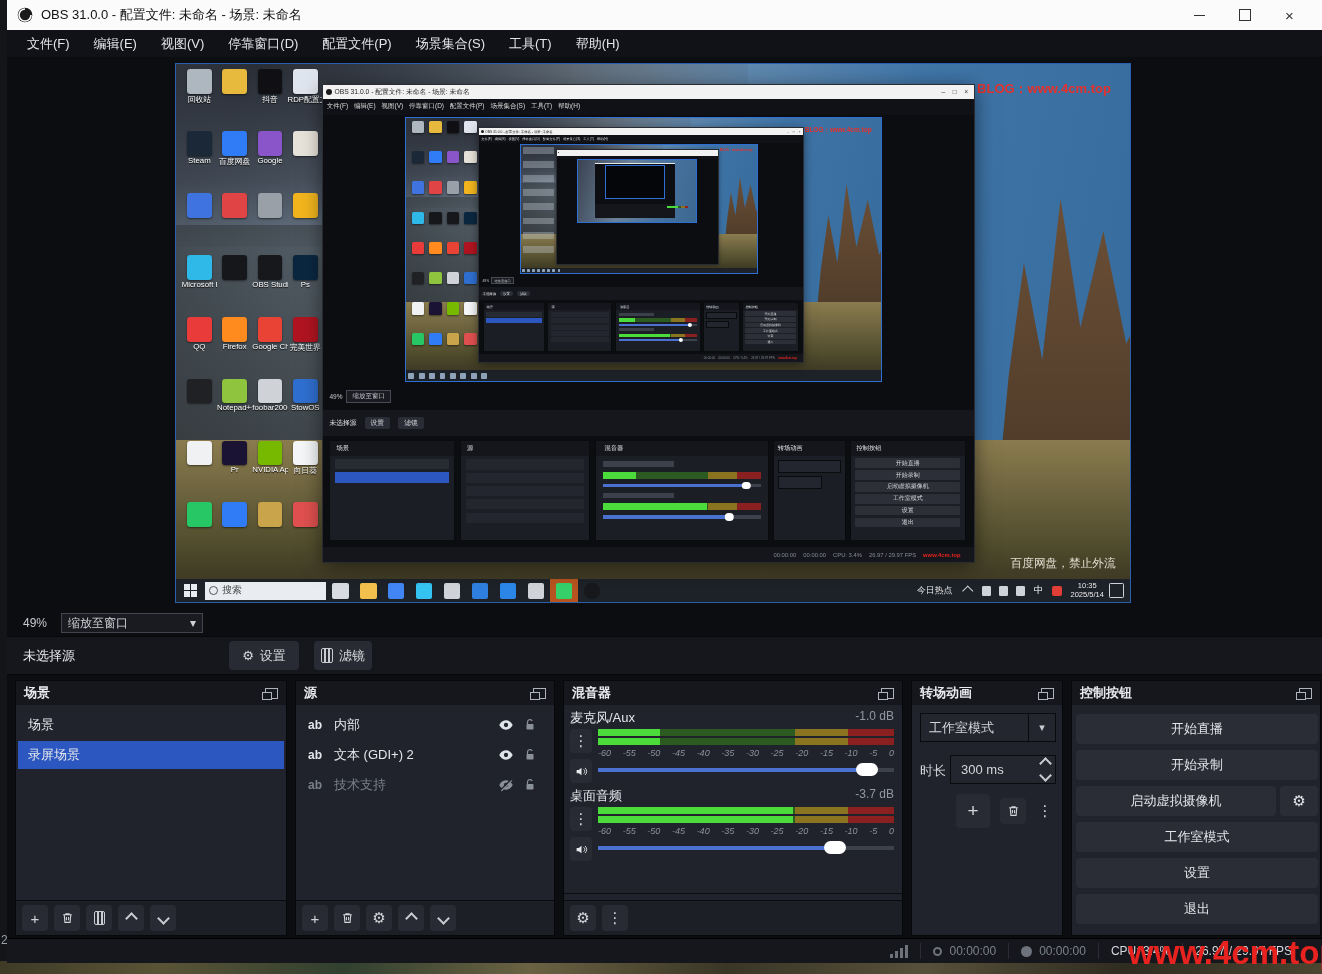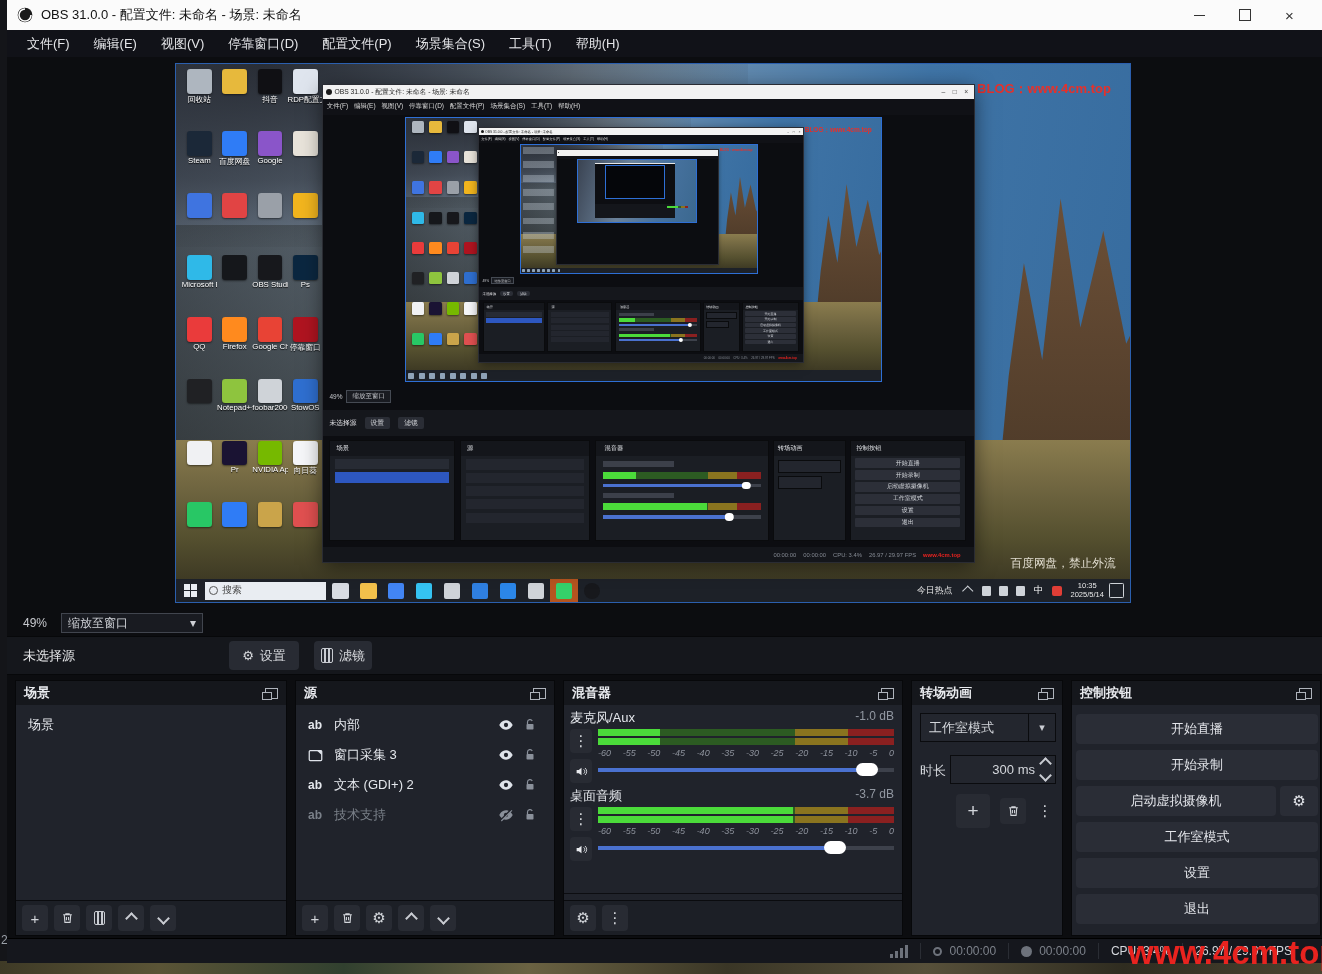--- a/index.html
+++ b/index.html
@@ -64,21 +64,21 @@
   .ticks{position:absolute;left:28px;right:0;top:39px;height:11px;display:flex;justify-content:space-between;font-size:9px;color:#8d929c;font-style:italic;}
   .vslider{position:absolute;left:28px;right:0;top:53px;height:16px;}
   .vtrack{position:absolute;left:0;right:0;top:6px;height:4px;}
   .vhandle{position:absolute;width:22px;height:13px;background:#fff;border-radius:7px;top:1px;transform:translateX(-50%);}
   .mix-div{position:absolute;left:0;right:0;top:212px;border-top:1px solid #0c0d11;}
 
   .tr-sel{position:absolute;left:8px;top:32px;width:136px;height:29px;background:#23262e;border:1px solid #0a0b0e;display:flex;align-items:center;font-size:13px;color:#d4d7dc;box-sizing:border-box;}
   .tr-sel .txt{padding-left:8px;flex:1;}
   .tr-sel .arr{width:26px;height:100%;border-left:1px solid #0a0b0e;display:flex;align-items:center;justify-content:center;color:#c9ccd2;font-size:11px;}
   .tr-durlab{position:absolute;left:8px;top:81px;font-size:13px;color:#d4d7dc;}
-  .tr-spin{position:absolute;left:38px;top:74px;width:106px;height:29px;background:#23262e;border:1px solid #0a0b0e;display:flex;align-items:center;font-size:13px;color:#d4d7dc;box-sizing:border-box;text-align:right;}
+  .tr-spin{position:absolute;left:38px;top:74px;width:106px;height:29px;background:#23262e;border:1px solid #0a0b0e;display:flex;align-items:center;font-size:13px;color:#d4d7dc;box-sizing:border-box;}
   .tr-spin .val{flex:1;padding-left:10px;}
   .tr-spin .sp{width:20px;display:flex;flex-direction:column;align-items:center;gap:3px;}
   .chev{width:7px;height:7px;border-left:2px solid #c9ccd2;border-bottom:2px solid #c9ccd2;}
   .chev.up{transform:rotate(135deg);}
   .chev.down{transform:rotate(-45deg);}
   .tr-btns{position:absolute;left:0;right:8px;top:112px;height:36px;display:flex;justify-content:flex-end;align-items:center;gap:10px;}
   .tr-plus{width:34px;height:34px;font-size:19px;}
   .dots-t{font-family:"DejaVu Sans",sans-serif;font-size:15px;color:#d2d5da;}
 
   .cbtn{position:absolute;left:4px;width:242px;height:30px;background:#2a2d36;border:none;border-radius:4px;font-size:13px;color:#e3e5ea;font-family:inherit;}
@@ -288,21 +288,21 @@
               <div class="dicon">
                 <div class="dic-b" style="background: rgb(255, 138, 30);"></div>
                 <div class="dic-l">Firefox</div>
               </div>
               <div class="dicon">
                 <div class="dic-b" style="background: rgb(232, 67, 53);"></div>
                 <div class="dic-l">Google Chrome</div>
               </div>
               <div class="dicon">
                 <div class="dic-b" style="background: rgb(176, 20, 32);"></div>
-                <div class="dic-l">停靠窗口</div>
+                <div class="dic-l">完美世界</div>
               </div>
               <div class="dicon">
                 <div class="dic-b" style="background: rgb(32, 33, 36);"></div>
                 <div class="dic-l"></div>
               </div>
               <div class="dicon">
                 <div class="dic-b" style="background: rgb(142, 196, 62);"></div>
                 <div class="dic-l">Notepad++</div>
               </div>
               <div class="dicon">
@@ -782,20 +782,23 @@
 
     <div class="panel p-scenes">
       <div class="phead">
         <span>场景</span>
         <span class="pop"></span>
       </div>
       <div class="rows" id="scene-rows">
           <div class="lrow">
             <div class="lbl">场景</div>
           </div>
+          <div class="lrow sel">
+            <div class="lbl">录屏场景</div>
+          </div>
         </div>
       <div class="ptool">
         <button class="ibtn">+</button>
         <button class="ibtn">
             <svg width="13" height="14" viewBox="0 0 24 24" fill="none" stroke="#d2d5da" stroke-width="2">
               <path d="M4 6h16M9 6V4h6v2M6 6l1.2 14h9.6L18 6M10 10v6M14 10v6"></path>
             </svg>
           </button>
         <button class="ibtn">
             <span style="display:inline-block;width:9px;height:12px;border:1px solid #c9ccd2;border-radius:2px;background:repeating-linear-gradient(90deg,transparent 0 2px,#c9ccd2 2px 4px);"></span>
@@ -813,41 +816,20 @@
       <div class="phead">
         <span>源</span>
         <span class="pop"></span>
       </div>
       <div class="rows" id="source-rows">
           <div class="lrow">
             <div class="s-ic">
               <span class="s-ab">ab</span>
             </div>
             <div class="lbl">内部</div>
-            <div class="rbtn">
-              <svg width="16" height="16" viewBox="0 0 24 24">
-                <path d="M12 5C5 5 2 12 2 12s3 7 10 7 10-7 10-7-3-7-10-7z" fill="#dfe3ea"></path>
-                <circle cx="12" cy="12" r="3.2" fill="#20232b"></circle>
-              </svg>
-            </div>
-            <div class="rbtn">
-              <svg width="12" height="14" viewBox="0 0 24 28">
-                <path d="M7 12V8a5 5 0 0 1 9.5-2" stroke="#8a909a" stroke-width="2.4" fill="none"></path>
-                <rect x="5" y="12" width="14" height="11" rx="1.5" fill="#8a909a"></rect>
-              </svg>
-            </div>
-          </div>
-          <div class="lrow">
-            <div class="s-ic">
-              <svg width="15" height="13" viewBox="0 0 24 20">
-                <rect x="2" y="2" width="20" height="16" rx="1.5" fill="none" stroke="#dfe3ea" stroke-width="2"></rect>
-                <path d="M14 2h8v7l-8-7z" fill="#dfe3ea"></path>
-              </svg>
-            </div>
-            <div class="lbl">窗口采集 3</div>
             <div class="rbtn">
               <svg width="16" height="16" viewBox="0 0 24 24">
                 <path d="M12 5C5 5 2 12 2 12s3 7 10 7 10-7 10-7-3-7-10-7z" fill="#dfe3ea"></path>
                 <circle cx="12" cy="12" r="3.2" fill="#20232b"></circle>
               </svg>
             </div>
             <div class="rbtn">
               <svg width="12" height="14" viewBox="0 0 24 28">
                 <path d="M7 12V8a5 5 0 0 1 9.5-2" stroke="#8a909a" stroke-width="2.4" fill="none"></path>
                 <rect x="5" y="12" width="14" height="11" rx="1.5" fill="#8a909a"></rect>

